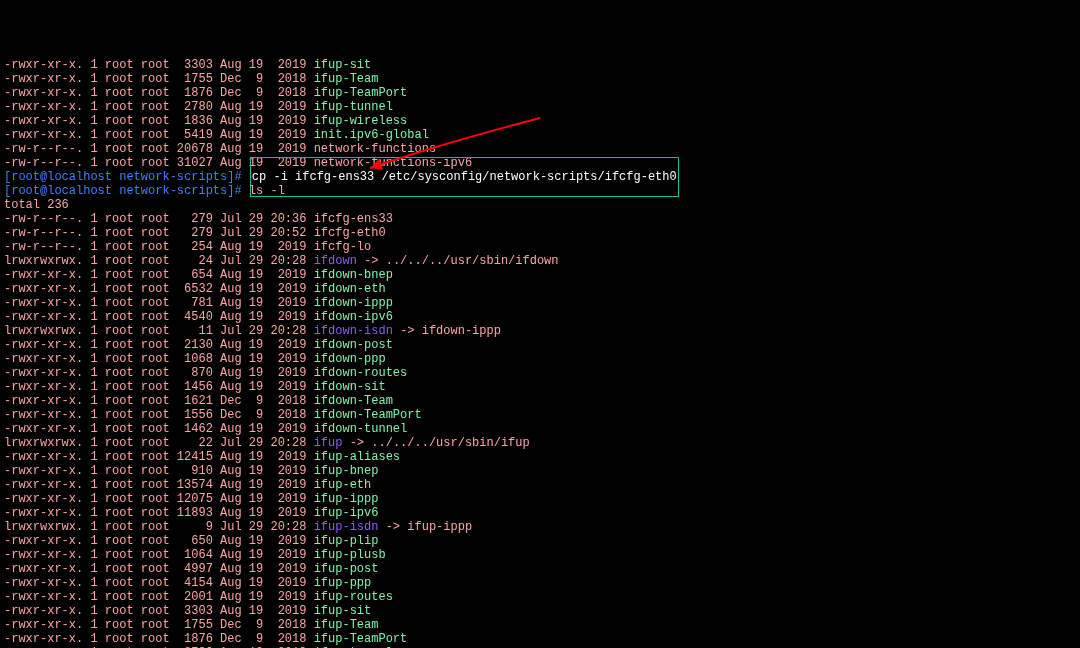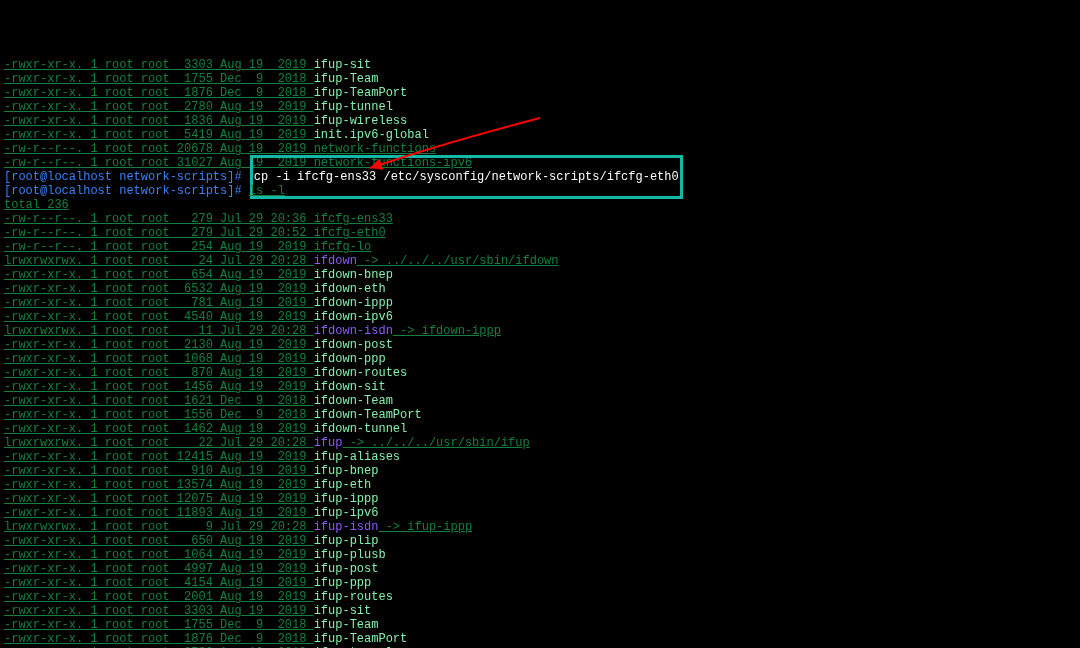--- a/index.html
+++ b/index.html
@@ -11,27 +11,27 @@
     font-size: 12px;
     line-height: 14px;
     width: 1080px;
     height: 648px;
     box-sizing: border-box;
     overflow: hidden;
     position: relative;
     white-space: pre;
   }
   .line { display: block; }
-  .w  { color: #15803d; text-decoration: underline; }
+  .w  { color: #fca5a5; }
   .g  { color: #86efac; }
   .c  { color: #8b5cf6; }
   .prompt { color: #3b82f6; }
   .highlight-box {
     display: inline;
-    border: 3px solid #14b8a6;
+    border: 1px solid #14b8a6;
     padding: 12px 1px;
     margin-left: 1px;
     color: #fff;
   }
   svg.arrow {
     position: absolute;
     left: 330px;
     top: 116px;
     width: 250px;
     height: 60px;

